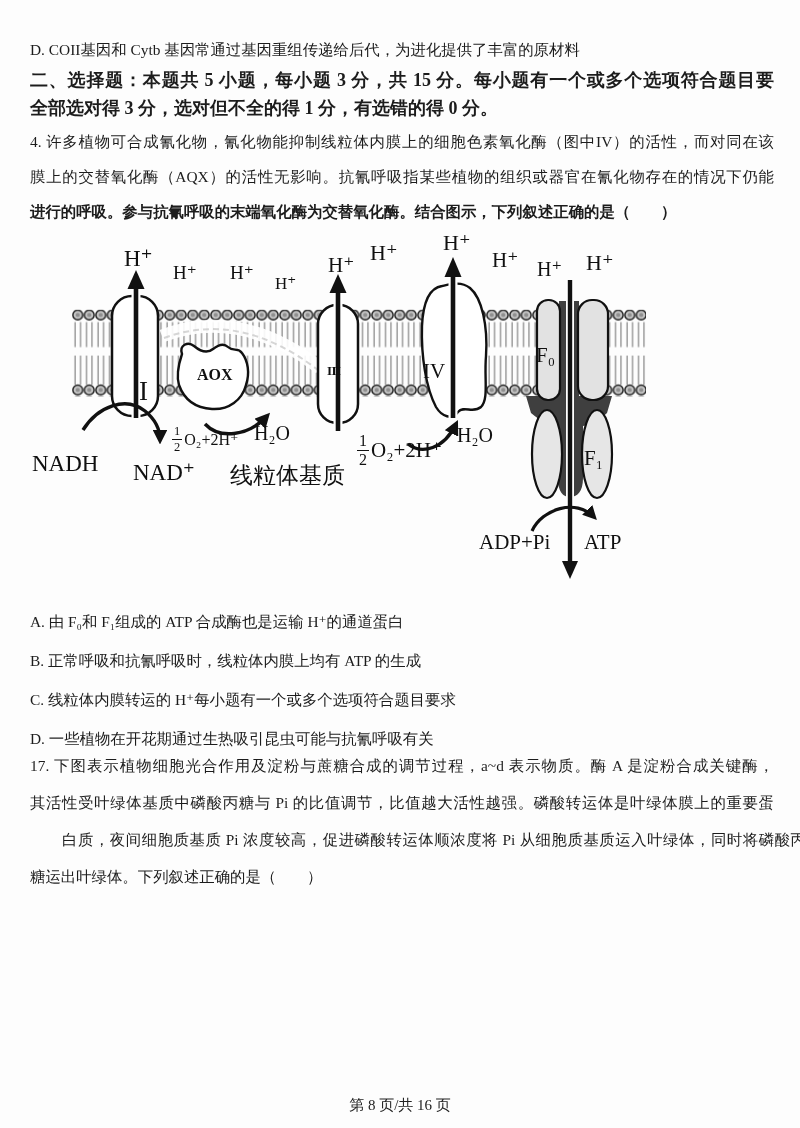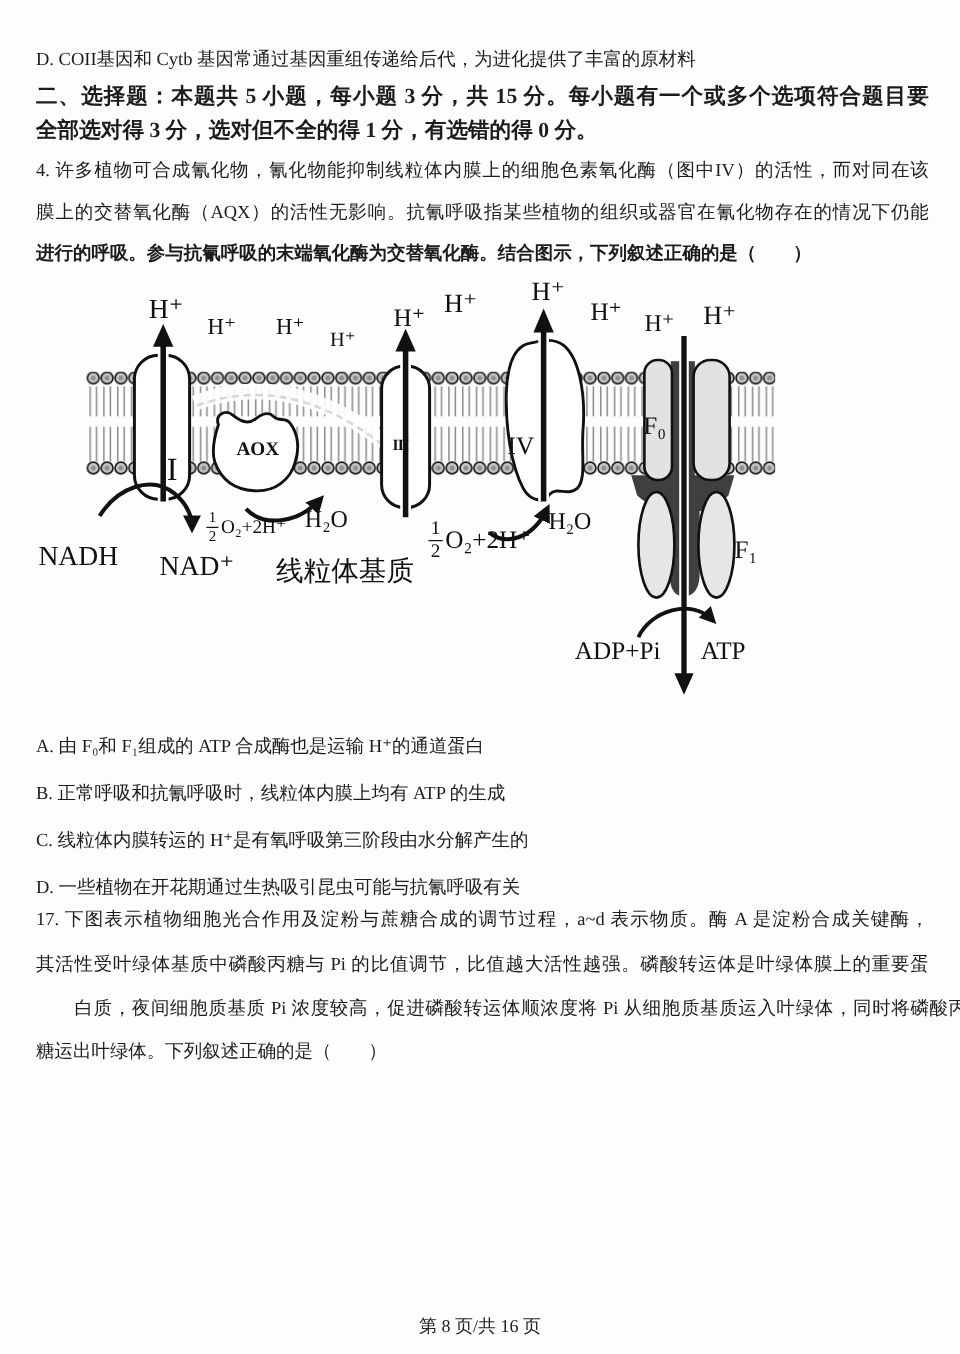--- a/index.html
+++ b/index.html
@@ -114,21 +114,21 @@
   <span class="dlabel hp" style="left:413px;top:4px;font-size:22px;">H⁺</span>
   <span class="dlabel hp" style="left:462px;top:22px;font-size:21px;">H⁺</span>
   <span class="dlabel hp" style="left:507px;top:31px;font-size:20px;">H⁺</span>
   <span class="dlabel hp" style="left:556px;top:24px;font-size:22px;">H⁺</span>
 
   <span class="dlabel" style="left:109px;top:150px;font-size:27px;">I</span>
   <span class="dlabel" style="left:167px;top:140px;font-size:16px;font-weight:bold;">AOX</span>
   <span class="dlabel" style="left:297px;top:137px;font-size:13px;font-weight:bold;letter-spacing:-0.5px;">III</span>
   <span class="dlabel" style="left:393px;top:133px;font-size:21px;">IV</span>
   <span class="dlabel" style="left:506px;top:117px;font-size:21px;">F₀</span>
-  <span class="dlabel" style="left:554px;top:220px;font-size:21px;padding-left:28px;">F₁</span>
+  <span class="dlabel" style="left:554px;top:220px;font-size:21px;">F₁</span>
 
   <span class="dlabel" style="left:2px;top:199px;font-size:23px;margin-top:26px;">NADH</span>
   <span class="dlabel" style="left:103px;top:233px;font-size:23px;">NAD⁺</span>
 
   <span class="dlabel fgroup" style="left:142px;top:199px;">
     <span class="frac" style="font-size:12.5px;">
         <span class="fn">1</span>
         <span class="fd">2</span>
       </span>
     <span style="font-size:16px;">O₂+2H⁺</span>
@@ -145,21 +145,21 @@
     <span style="font-size:21px;">O₂+2H⁺</span>
   </span>
   <span class="dlabel" style="left:427px;top:198px;font-size:20px;">H₂O</span>
 
   <span class="dlabel" style="left:449px;top:304px;font-size:21px;">ADP+Pi</span>
   <span class="dlabel" style="left:554px;top:304px;font-size:21px;">ATP</span>
 </div>
 
 <div class="abs opt" style="left:30px;top:612px;">A. 由 F₀和 F₁组成的 ATP 合成酶也是运输 H⁺的通道蛋白</div>
 <div class="abs opt" style="left:30px;top:651px;">B. 正常呼吸和抗氰呼吸时，线粒体内膜上均有 ATP 的生成</div>
-<div class="abs opt" style="left:30px;top:690px;">C. 线粒体内膜转运的 H⁺是有氧呼吸第三阶段由水分解产生的</div>
+<div class="abs opt" style="left:30px;top:690px;">C. 线粒体内膜转运的 H⁺每小题有一个或多个选项符合题目要求</div>
 <div class="abs opt" style="left:30px;top:729px;">D. 一些植物在开花期通过生热吸引昆虫可能与抗氰呼吸有关</div>
 
 <div class="abs jline" style="left:30px;top:756px;">17. 下图表示植物细胞光合作用及淀粉与蔗糖合成的调节过程，a~d 表示物质。酶 A 是淀粉合成关键酶，</div>
 <div class="abs jline" style="left:30px;top:793px;">其活性受叶绿体基质中磷酸丙糖与 Pi 的比值调节，比值越大活性越强。磷酸转运体是叶绿体膜上的重要蛋</div>
 <div class="abs jline" style="left:30px;top:830px;margin-left:32px;">白质，夜间细胞质基质 Pi 浓度较高，促进磷酸转运体顺浓度将 Pi 从细胞质基质运入叶绿体，同时将磷酸丙</div>
 <div class="abs line" style="left:30px;top:867px;">糖运出叶绿体。下列叙述正确的是（　　）</div>
 
 <div id="footer" class="abs">第 8 页/共 16 页</div>
 
 </body></html>

